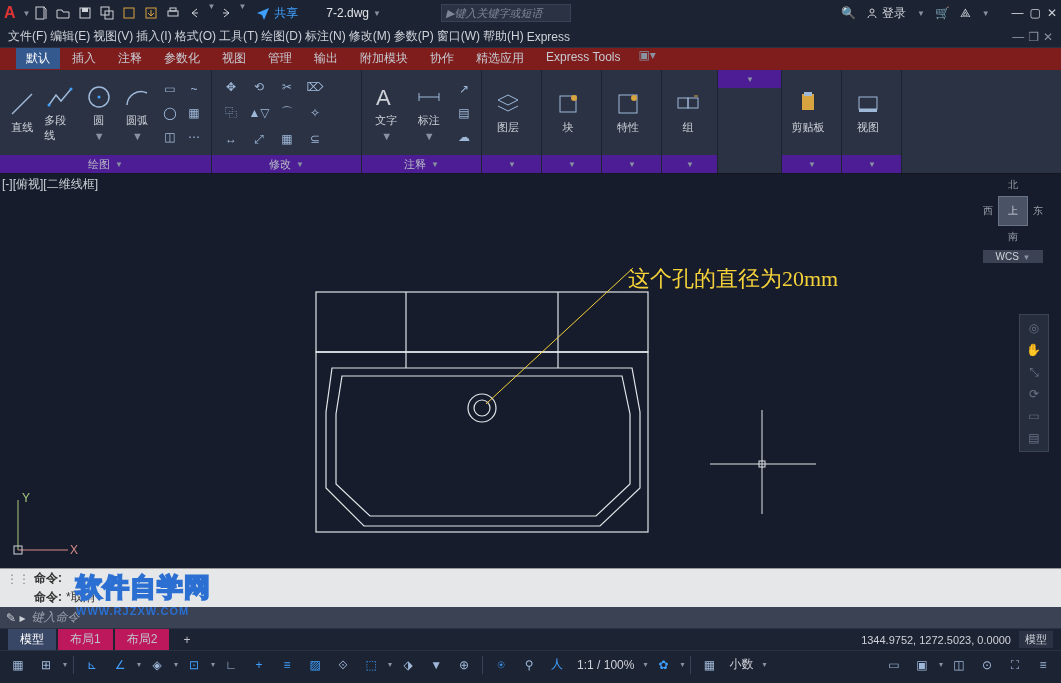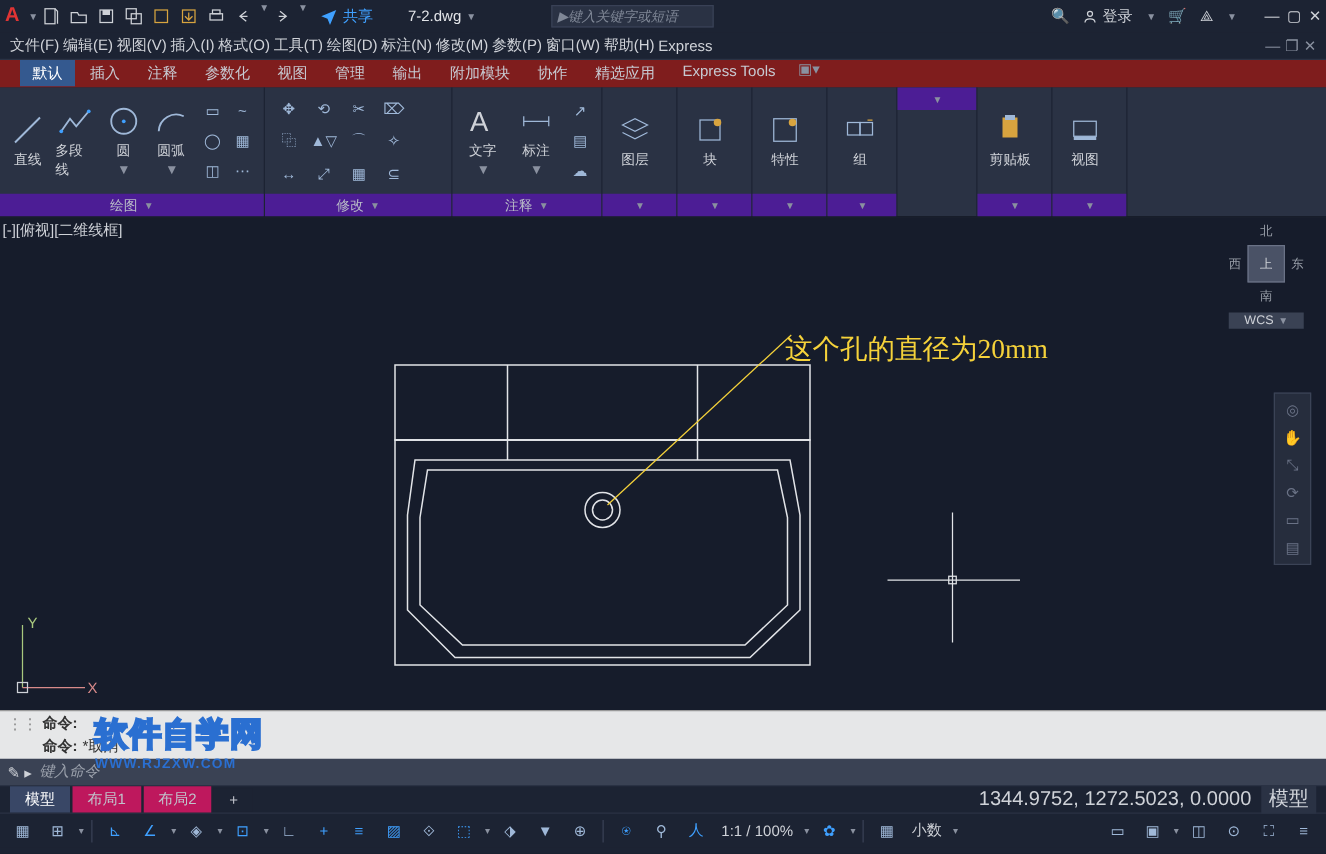--- a/index.html
+++ b/index.html
@@ -36,21 +36,21 @@
 .navbar { position: absolute; right: 12px; top: 140px; width: 30px; background: rgba(58,66,84,0.45); border: 1px solid #3b4356; display: flex; flex-direction: column; align-items: center; gap: 8px; padding: 6px 0; }
 .drawing-svg { position: absolute; left: 0; top: 0; }
 .annotation { position: absolute; left: 628px; top: 90px; color: #f5d23a; font-size: 22px; font-family: SimSun, serif; }
 .cmd-area { background: #e6e7e8; color: #333; border-top: 1px solid #999; }
 .cmd-hist { padding: 1px 6px; font-size: 12px; display: flex; align-items: center; gap: 4px; }
 .cmd-line { background: #3a4254; color: #9aa0ab; padding: 2px 6px; font-size: 12px; font-style: italic; display: flex; align-items: center; gap: 6px; }
 .watermark { position: absolute; left: 76px; top: 570px; font-family: SimHei, Arial; pointer-events: none; }
 .layout-tabs { height: 22px; background: #1c2333; display: flex; align-items: center; padding: 0 8px; gap: 2px; border-top: 1px solid #2a3244; }
 .ltab { padding: 2px 12px; color: #c0c3cb; font-size: 12px; background: #be185d; }
 .ltab.active { background: #394766; color: #fff; }
-.coords { margin-left: auto; color: #cfd2d8; font-size: 16px; display: flex; align-items: center; gap: 8px; }
+.coords { margin-left: auto; color: #cfd2d8; font-size: 11px; display: flex; align-items: center; gap: 8px; }
 .statusbar { height: 28px; background: #1c2333; display: flex; align-items: center; padding: 0 6px; gap: 4px; border-top: 1px solid #2a3244; }
 .sbtn { width: 24px; height: 22px; display: flex; align-items: center; justify-content: center; color: #9fb8d8; }
 .sbtn.on { color: #3fa0ff; }
 .sep { width: 1px; height: 18px; background: #394156; margin: 0 2px; }
 .zoom-text { color: #cfd2d8; font-size: 12px; margin: 0 4px; }
 .tri { font-size: 8px; color: #8a91a0; margin-left: 1px; }
 </style>
 </head>
 <body>
 

